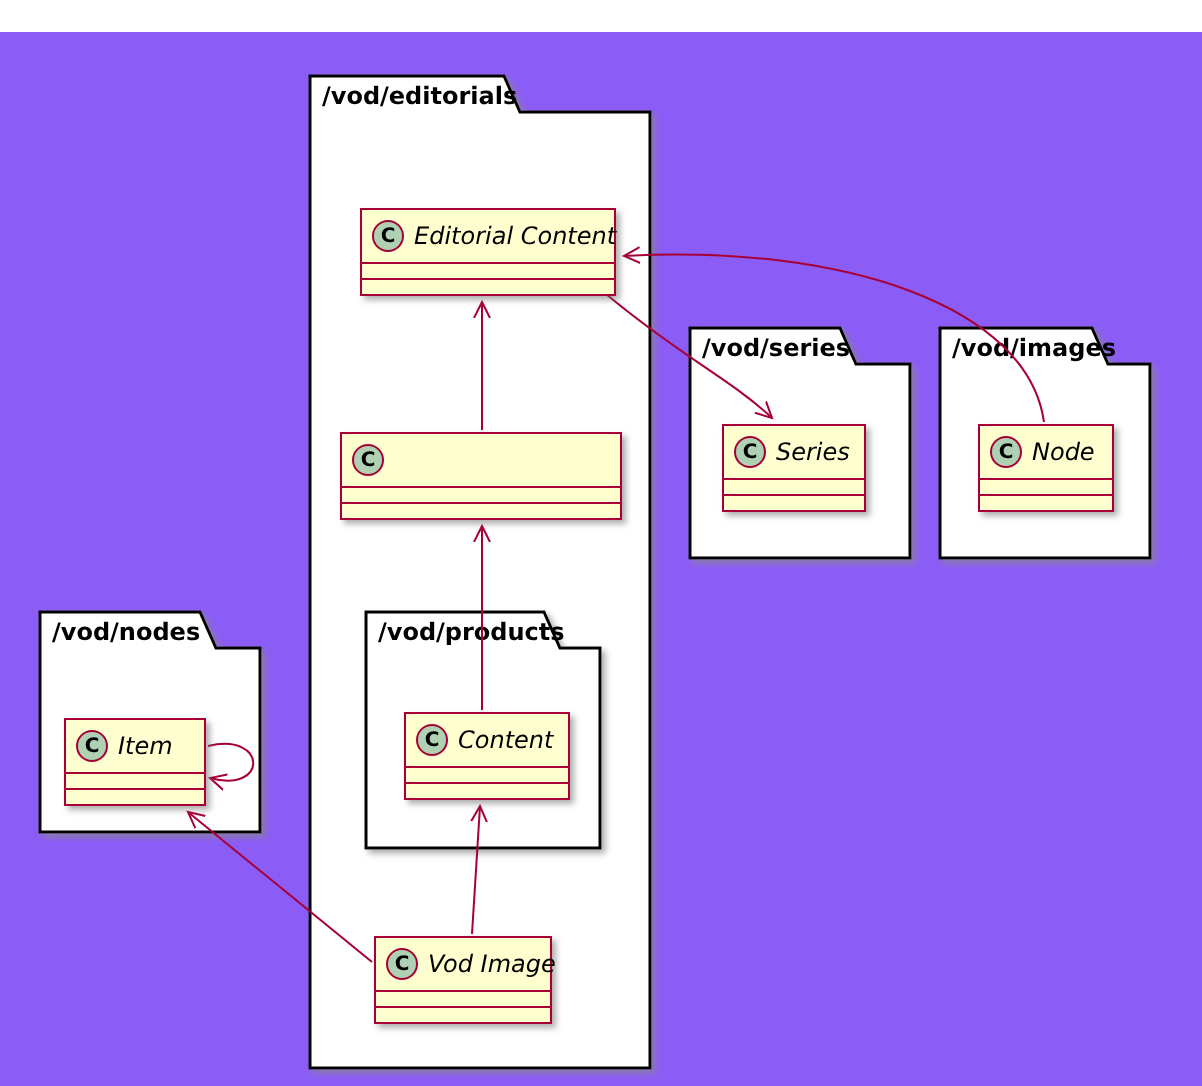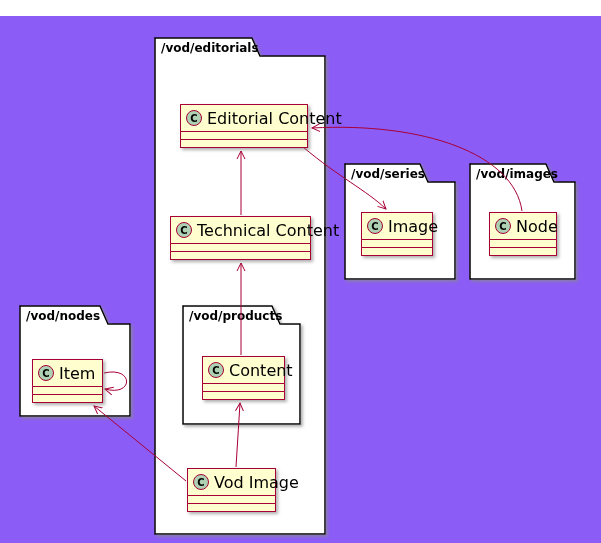--- a/index.html
+++ b/index.html
@@ -16,21 +16,21 @@
     position:absolute; height:44px; background:#FEFECE;
     border:1px solid #A80036;
     box-shadow:2px 2px 3px rgba(110,110,110,0.55);
   }
   .uml-class-header { display:flex; align-items:center; gap:5px; padding:0 5px; height:26px; }
   .spot {
     width:16px; height:16px; border-radius:50%; background:#ADD1B2;
     border:1px solid #A80036; display:flex; align-items:center; justify-content:center;
     font-weight:bold; font-size:10px; color:#000; flex:0 0 auto;
   }
-  .cname { font-size:16px; color:#000; white-space:nowrap; }
+  .cname { font-size:12px; color:#000; white-space:nowrap;font-style:italic; }
   .compartment { height:8px; border-top:1px solid #A80036; background:#FEFECE; }
 </style>
 </head>
 <body>
 
 <div class="canvas">
 
   <svg class="layer" viewBox="0 0 601 543">
     <defs>
       <filter id="pkgShadow" x="-20%" y="-20%" width="140%" height="140%">
@@ -71,32 +71,31 @@
     </div>
     <div class="compartment"></div>
     <div class="compartment"></div>
   </div>
 
   <div class="uml-class" style="left:170px; top:200px; width:141px;">
     <div class="uml-class-header">
       <span class="spot">
           <span>C</span>
         </span>
-      <span class="cname">Technical Content</span>
     </div>
     <div class="compartment"></div>
     <div class="compartment"></div>
   </div>
 
   <div class="uml-class" style="left:361px; top:196px; width:72px;">
     <div class="uml-class-header">
       <span class="spot">
           <span>C</span>
         </span>
-      <span class="cname">Image</span>
+      <span class="cname">Series</span>
     </div>
     <div class="compartment"></div>
     <div class="compartment"></div>
   </div>
 
   <div class="uml-class" style="left:489px; top:196px; width:68px;">
     <div class="uml-class-header">
       <span class="spot">
           <span>C</span>
         </span>

